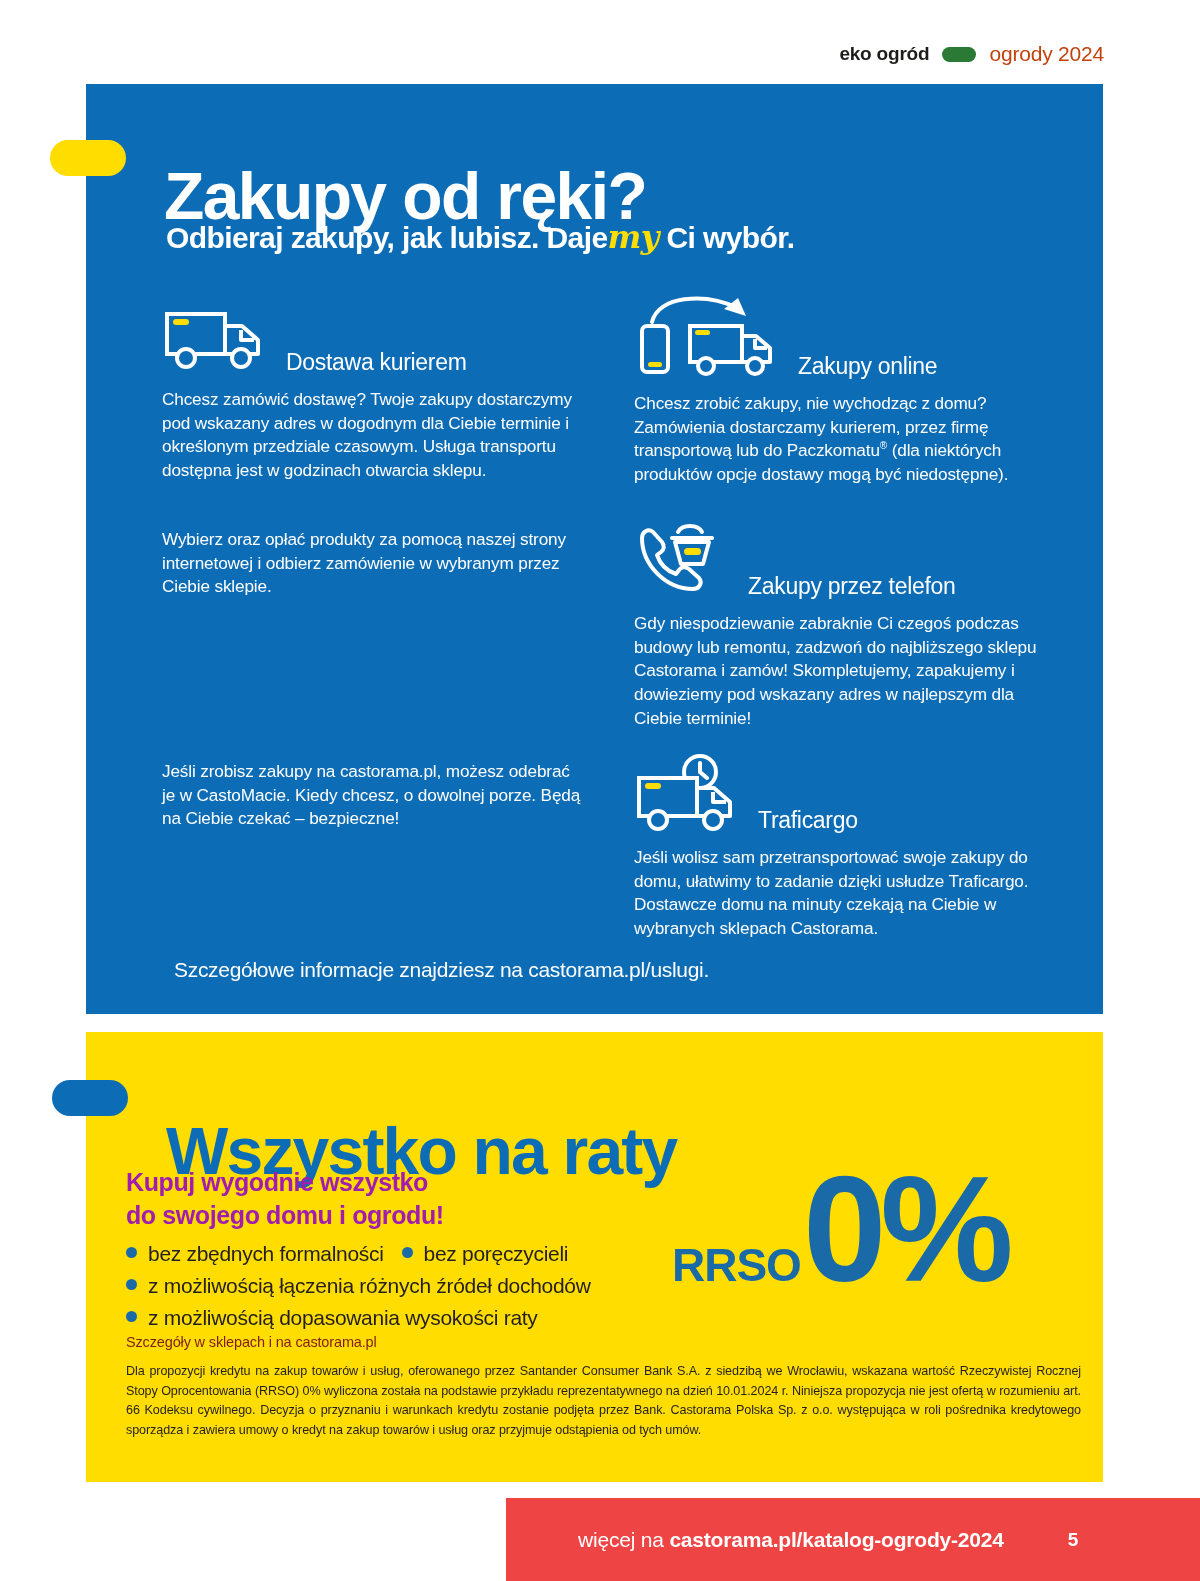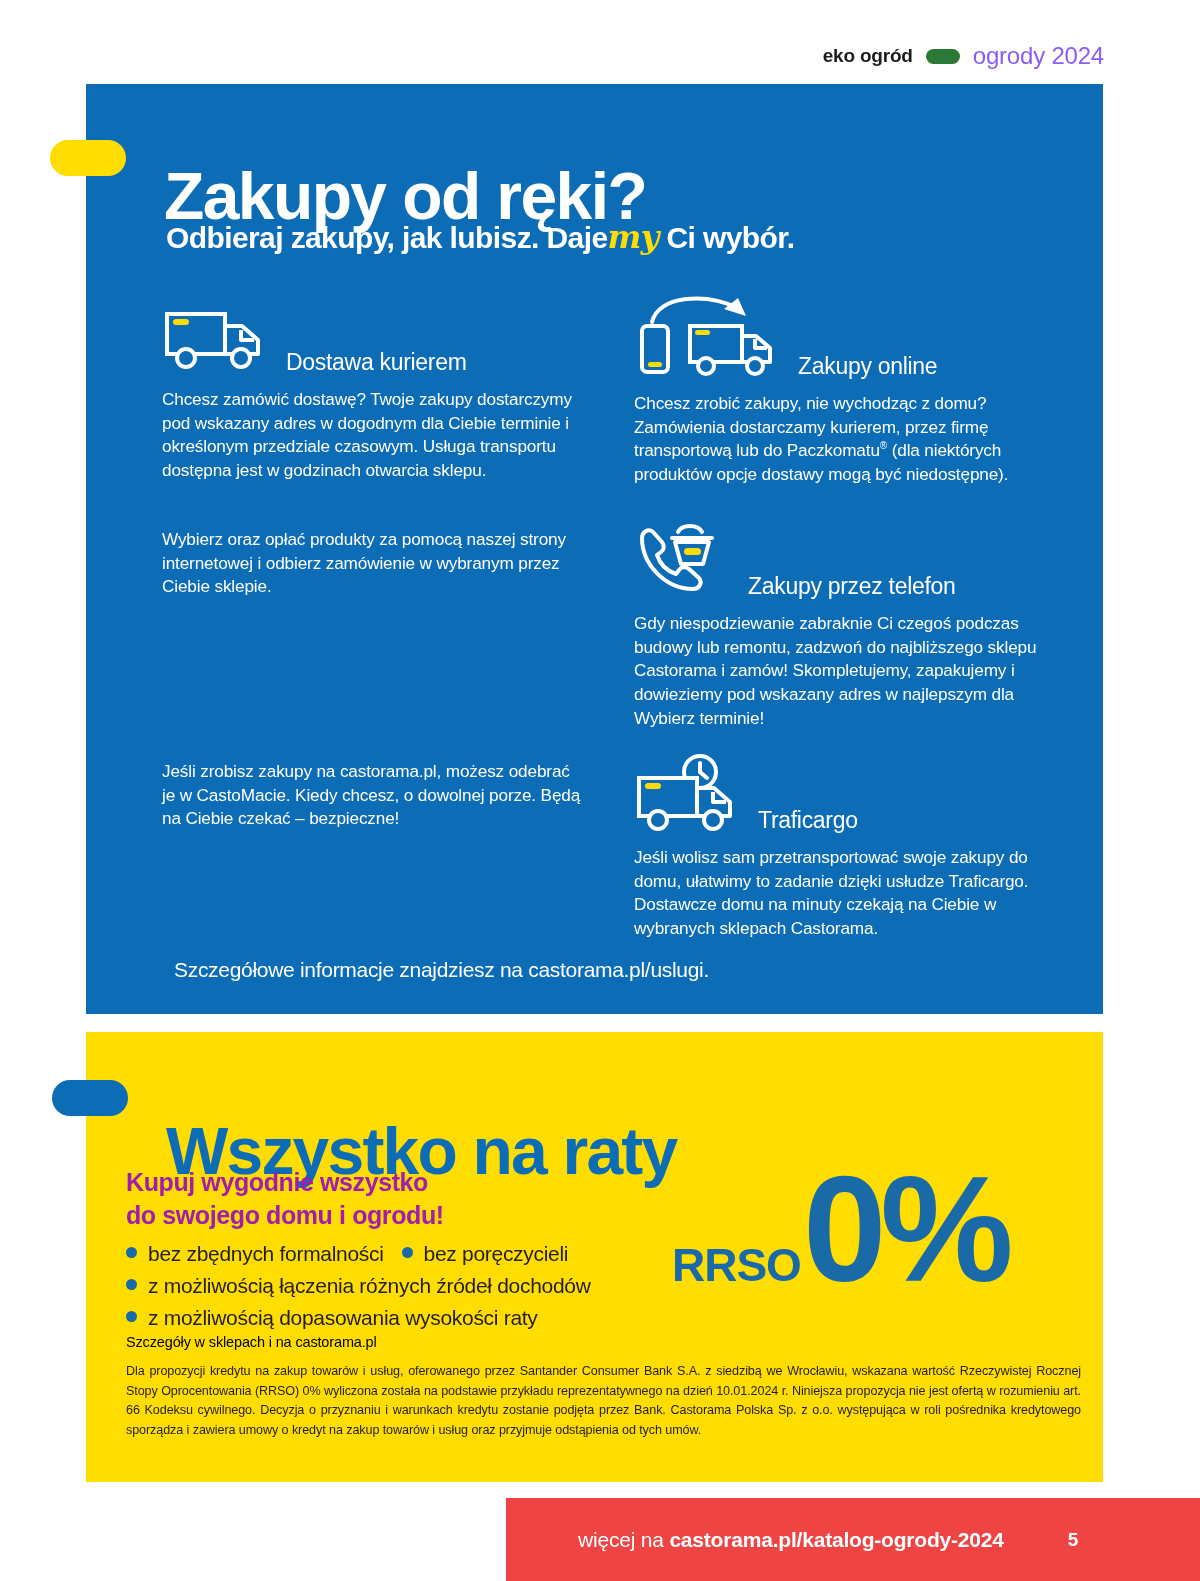--- a/index.html
+++ b/index.html
@@ -30,22 +30,22 @@
     color: #1d1d1b;
     letter-spacing: -0.2px;
   }
   .brandbar .greenpill {
     width: 34px;
     height: 15px;
     border-radius: 8px;
     background: #2a7a36;
   }
   .brandbar .ogrody {
-    font-size: 24px;
-    color: #8b5cf6;
+    font-size: 21px;
+    color: #c2410c;
     letter-spacing: -0.2px;
   }
 
   
   .blue-panel {
     position: absolute;
     left: 86px;
     top: 84px;
     width: 1017px;
     height: 930px;
@@ -240,21 +240,21 @@
     color: #1b6aa8;
     letter-spacing: -6px;
     line-height: 0.85;
     margin-left: 2px;
   }
   .y-detail {
     position: absolute;
     left: 126px;
     top: 1334px;
     font-size: 14.5px;
-    color: #000000;
+    color: #7f1d1d;
     letter-spacing: -0.15px;
   }
   .legal {
     position: absolute;
     left: 126px;
     top: 1362px;
     width: 955px;
     font-size: 12.6px;
     line-height: 1.55;
     color: #231f20;
@@ -355,21 +355,21 @@
         <svg width="100" height="80" viewBox="0 0 100 80" fill="none">
           <path d="M8 18 C8 12 14 8 19 12 L28 22 C31 26 30 30 27 32 L23 35 C26 44 33 51 42 54 L45 50 C47 47 51 46 55 49 L65 58 C69 63 65 69 59 69 C32 69 8 45 8 18 Z" stroke="#ffffff" stroke-width="4" fill="none" stroke-linejoin="round"></path>
           <path d="M44 12 C48 4 64 4 68 12" stroke="#ffffff" stroke-width="4" fill="none" stroke-linecap="round"></path>
           <path d="M38 18 H78" stroke="#ffffff" stroke-width="4" stroke-linecap="round"></path>
           <path d="M41 22 L47 44 H69 L75 22 Z" stroke="#ffffff" stroke-width="4" fill="none" stroke-linejoin="round"></path>
           <rect x="50" y="28" width="17" height="7" rx="3.5" fill="#ffdd00"></rect>
         </svg>
       </span>
       <span class="f-title">Zakupy przez telefon</span>
     </div>
-    <p class="f-body">Gdy niespodziewanie zabraknie Ci czegoś podczas budowy lub remontu, zadzwoń do najbliższego sklepu Castorama i zamów! Skompletujemy, zapakujemy i dowieziemy pod wskazany adres w najlepszym dla Wybierz terminie!</p>
+    <p class="f-body">Gdy niespodziewanie zabraknie Ci czegoś podczas budowy lub remontu, zadzwoń do najbliższego sklepu Castorama i zamów! Skompletujemy, zapakujemy i dowieziemy pod wskazany adres w najlepszym dla Ciebie terminie!</p>
   </div>
 
   <div class="feature col1 f-r3">
     <p class="f-body">Jeśli zrobisz zakupy na castorama.pl, możesz odebrać je w CastoMacie. Kiedy chcesz, o dowolnej porze. Będą na Ciebie czekać – bezpieczne!</p>
   </div>
 
   <div class="feature col2 f-r3">
     <div class="f-head">
       <span class="f-icon">
         <svg width="110" height="82" viewBox="0 0 110 82" fill="none">

